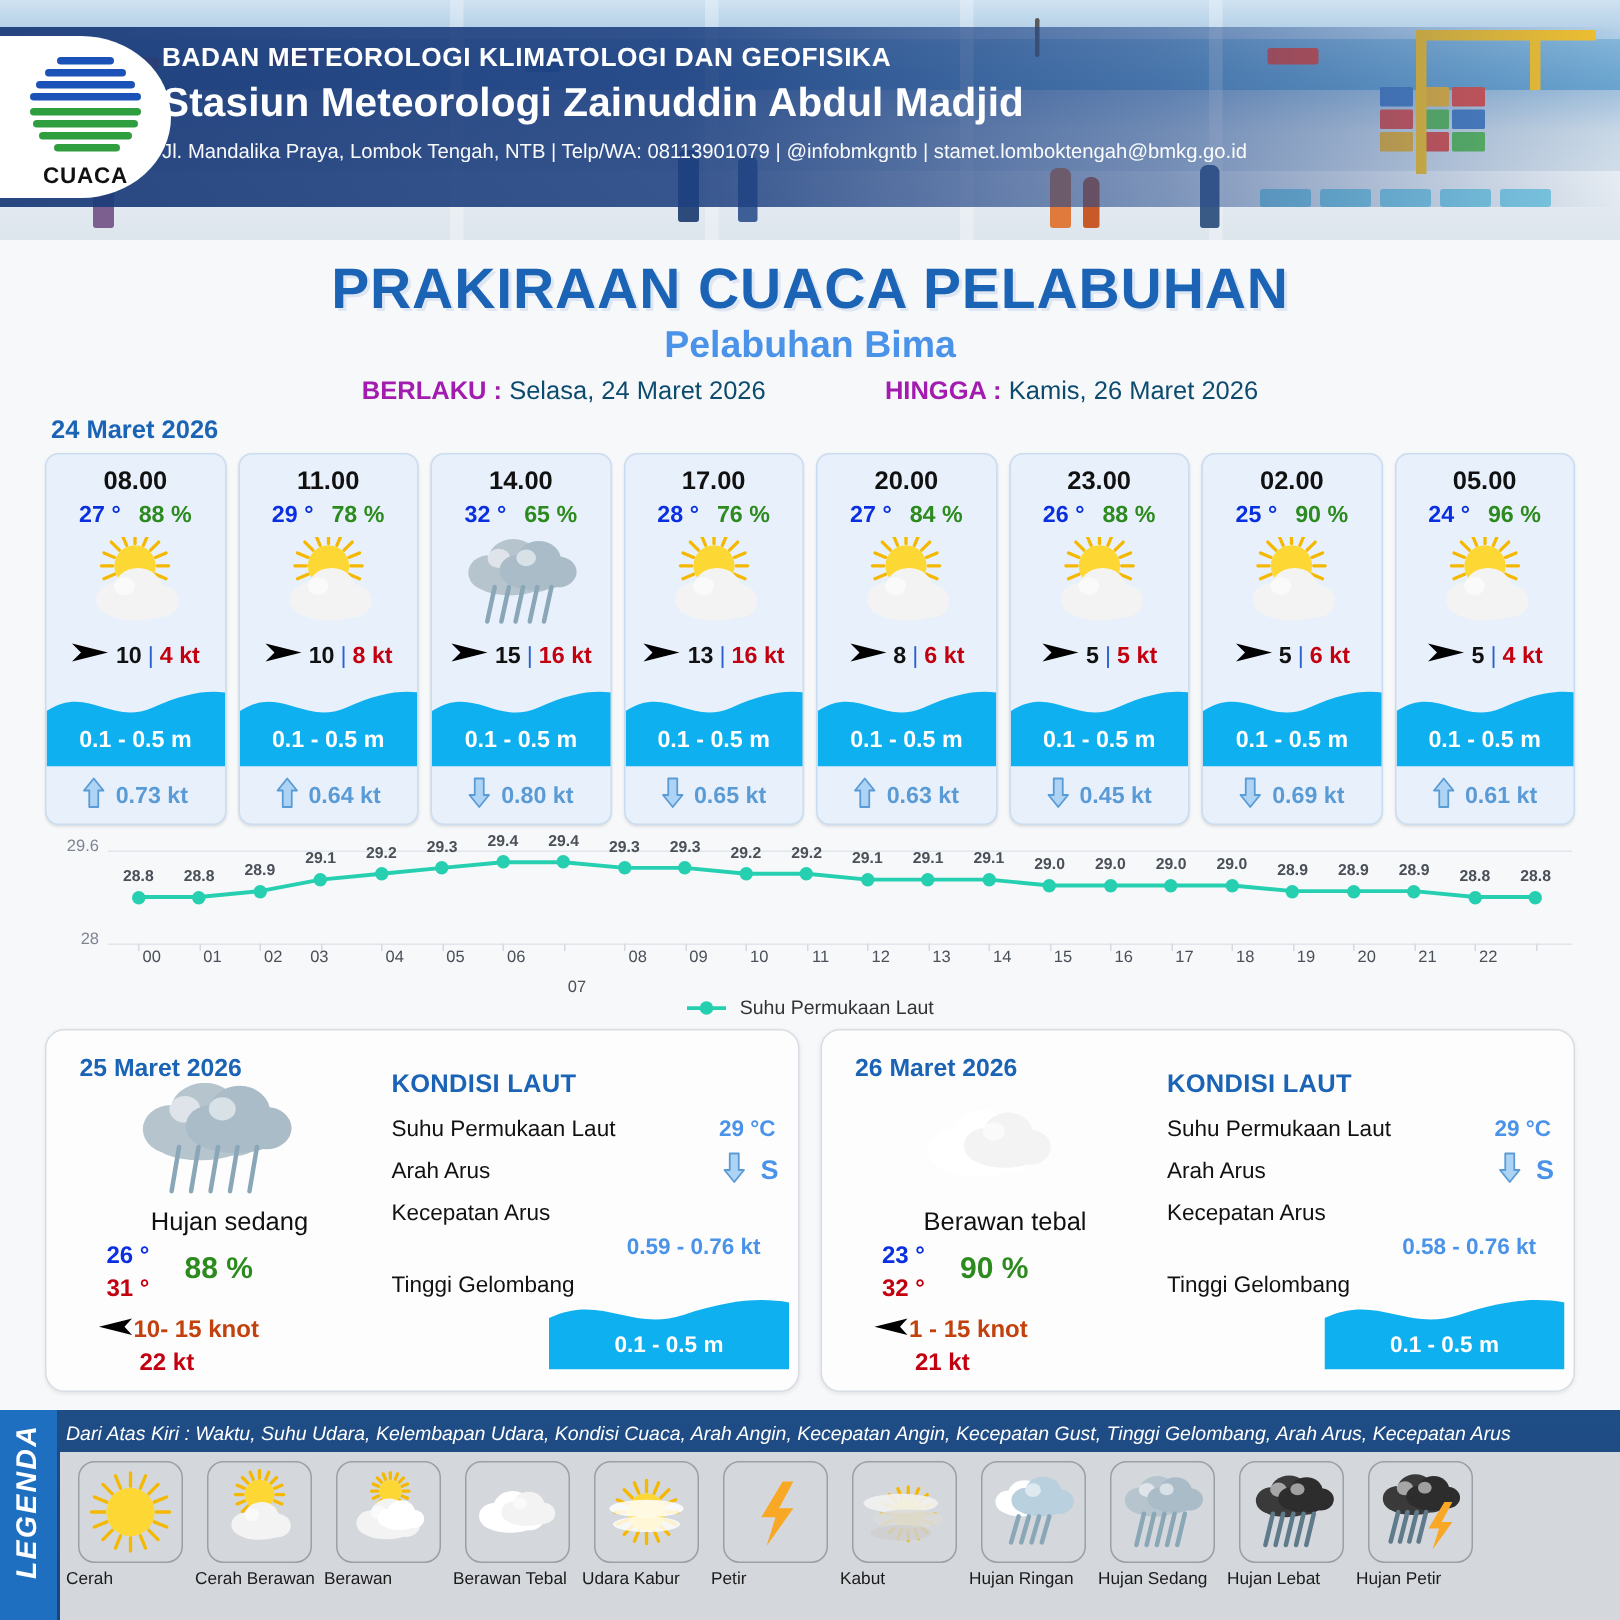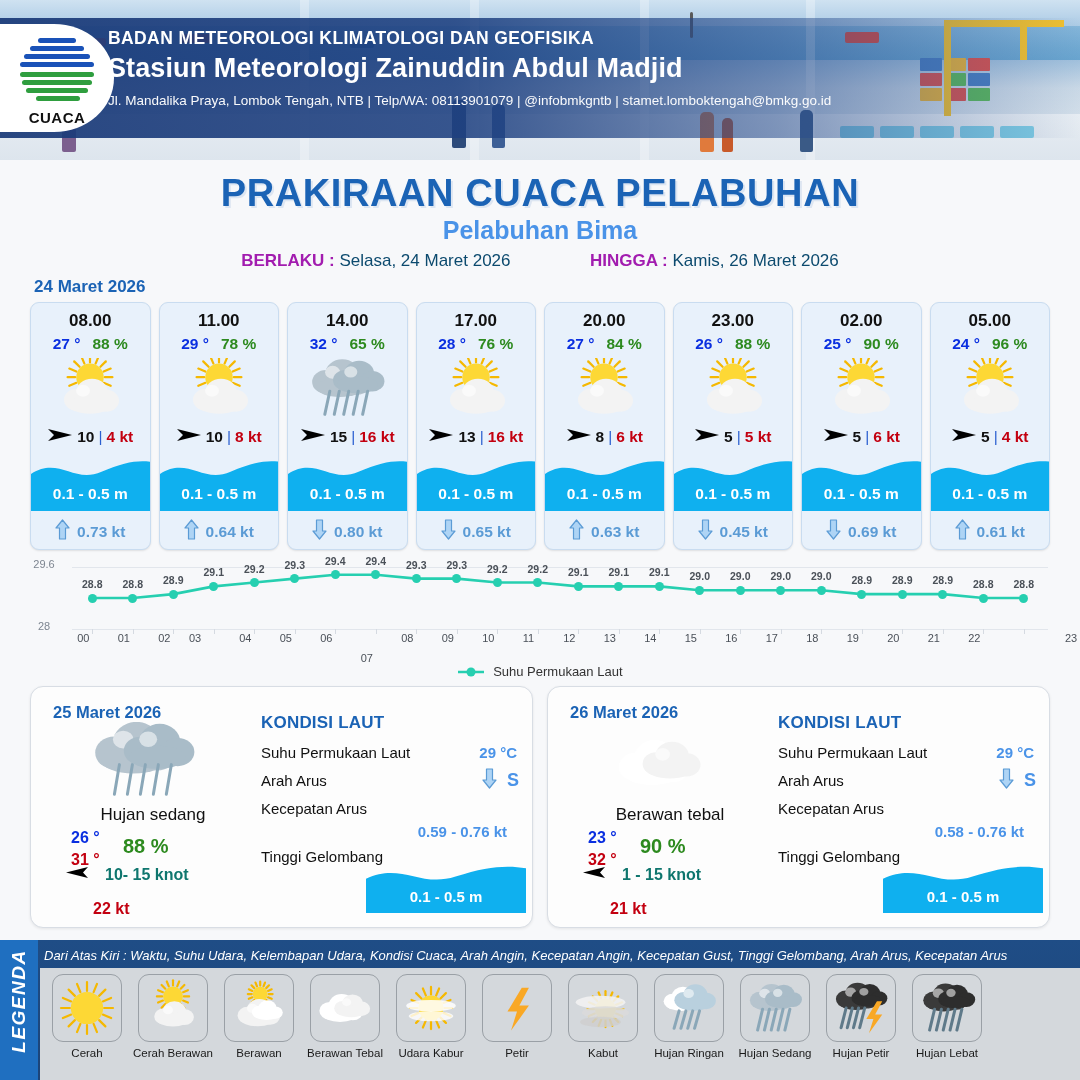--- a/index.html
+++ b/index.html
@@ -76,44 +76,44 @@
   .wave-txt { position:absolute; left:0; right:0; bottom:8px; text-align:center;
     font-size:15.5px; font-weight:bold; color:#fff; }
   .c-cur { position:absolute; left:0; right:0; bottom:5px;
     display:flex; align-items:center; justify-content:center; gap:7px;
     font-size:15.5px; font-weight:bold; color:#5b9bd5; }
 
   
   .chart { position:absolute; left:18px; top:558px; width:1044px; height:112px; }
   .chart-plot { position:absolute; left:54px; top:4px; right:14px; height:66px; }
   .gridline { position:absolute; left:0; right:0; height:1px; background:#e2e6ec; }
-  .ylab { position:absolute; font-size:11px; color:#7d8590; text-align:center; width:44px; left:4px; }
-  .xlab { position:absolute; font-size:11px; color:#4a5058; text-align:left; width:30px; top:74px; }
+  .ylab { position:absolute; font-size:11px; color:#7d8590; text-align:right; width:44px; left:4px; }
+  .xlab { position:absolute; font-size:11px; color:#4a5058; text-align:right; width:30px; top:74px; }
   .pt { position:absolute; width:9px; height:9px; border-radius:50%; background:#26cfb0; }
   .ptlab { position:absolute; font-size:10.5px; font-weight:bold; color:#4a5058;
     width:34px; text-align:center; }
   .chart-legend { position:absolute; top:664px; width:1080px; text-align:center;
     font-size:13px; color:#333; }
   .cl-mark { display:inline-block; vertical-align:middle; margin-right:6px; }
 
   
   .panels { position:absolute; left:30px; top:686px; width:1020px; height:242px;
     display:flex; gap:14px; }
   .panel { width:503px; background:#fdfdfd; border:1px solid #d8dde4;
     border-radius:13px; position:relative; box-shadow:0 1px 3px rgba(0,0,0,.08); }
   .p-date { position:absolute; left:22px; top:16px; font-size:16.5px;
     font-weight:bold; color:#1b63b5; }
   .p-icon { position:absolute; left:52px; top:36px; width:120px; height:80px; }
   .p-cond { position:absolute; left:22px; top:118px; width:200px; text-align:center;
     font-size:17px; color:#111; }
   .p-tmin { position:absolute; left:40px; top:142px; font-size:16px; font-weight:bold; color:#0a2fe0;}
   .p-tmax { position:absolute; left:40px; top:164px; font-size:16px; font-weight:bold; color:#c30010;}
   .p-hum  { position:absolute; left:92px; top:148px; font-size:20px; font-weight:bold; color:#2d8a1f;}
-  .p-wind { position:absolute; left:34px; top:178px; font-size:16px; font-weight:bold; color:#0f766e;
-    display:flex; align-items:center; gap:16px; }
+  .p-wind { position:absolute; left:34px; top:190px; font-size:16px; font-weight:bold; color:#c2410c;
+    display:flex; align-items:center; gap:0; }
   .p-gust { position:absolute; left:62px; top:213px; font-size:16px; font-weight:bold; color:#c30010; }
   .p-right { position:absolute; left:230px; top:26px; width:260px; }
   .p-rtitle { font-size:17px; font-weight:bold; color:#1b63b5; letter-spacing:.2px; }
   .p-row { position:relative; font-size:15px; color:#111; margin-top:11px; }
   .p-rval { position:absolute; right:4px; top:0; font-size:15px; font-weight:bold; color:#4a93e8; }
   .p-arrowrow { position:absolute; right:2px; top:-4px; display:flex; align-items:center; gap:10px; }
   .p-dirletter { font-size:18px; font-weight:bold; color:#4a93e8; }
   .p-speed { position:absolute; right:14px; top:4px; font-size:15px; font-weight:bold; color:#4a93e8; }
   .p-wave { position:absolute; right:6px; bottom:14px; width:160px; height:52px; }
   .p-wavetxt { position:absolute; left:0; right:0; bottom:8px; text-align:center;
@@ -124,21 +124,21 @@
     background:linear-gradient(180deg,#1f4d86 0%,#1c4478 100%); }
   .leg-side { position:absolute; left:0; top:0; width:38px; height:140px;
     background:#1f6fc0; }
   .leg-side span { position:absolute; left:-37px; top:50px; width:112px;
     text-align:center; transform:rotate(-90deg); color:#fff;
     font-size:19px; font-weight:bold; font-style:italic; letter-spacing:1.5px; }
   .leg-note { position:absolute; left:44px; top:8px; color:#fff;
     font-size:13px; font-style:italic; }
   .leg-strip { position:absolute; left:40px; top:28px; width:1040px; height:112px;
     background:#d4d8dc; display:flex; padding:6px 2px 0 4px; gap:0px; }
-  .leg-item { width:86px; text-align:center; position:relative; }
+  .leg-item { width:86px; position:relative; }
   .leg-box { width:70px; height:68px; margin:0 auto; border:1px solid #9aa0a6;
     border-radius:11px; position:relative; background:#d4d8dc; }
   .leg-txt { font-size:11.5px; color:#1a1a1a; margin-top:5px; }
 </style>
 </head>
 <body>
 
 <div class="header">
   <div class="hdr-photo">
     <div class="sky-band"></div>
@@ -1156,20 +1156,46 @@
             <line x1="32.239999999999995" y1="30.16" x2="27.239999999999995" y2="51.04" stroke="#8aa7b8" stroke-width="3" stroke-linecap="round"></line>
             <line x1="39.06" y1="30.16" x2="34.06" y2="51.04" stroke="#8aa7b8" stroke-width="3" stroke-linecap="round"></line>
             <line x1="45.879999999999995" y1="30.16" x2="40.879999999999995" y2="51.04" stroke="#8aa7b8" stroke-width="3" stroke-linecap="round"></line>
           </svg>
         </div>
     <div class="leg-txt">Hujan Sedang</div>
       </div>
       <div class="leg-item">
     <div class="leg-box" style="display:flex;align-items:center;justify-content:center;">
           <svg width="62" height="58" viewBox="0 0 62 58">
+            <g transform="translate(27.900000000000002,19.720000000000002) scale(0.7948717948717948)">
+    <ellipse cx="-13" cy="2" rx="13" ry="11" fill="#3a3a3a"></ellipse>
+    <ellipse cx="2" cy="-5" rx="16" ry="14" fill="#3a3a3a"></ellipse>
+    <ellipse cx="16" cy="3" rx="13" ry="11" fill="#3a3a3a"></ellipse>
+    <ellipse cx="0" cy="7" rx="22" ry="9" fill="#3a3a3a"></ellipse>
+    <ellipse cx="-7" cy="-7" rx="7" ry="6" fill="#ffffff" opacity="0.55"></ellipse>
+  </g>
+            <g transform="translate(39.68,18.56) scale(0.6739130434782609)">
+    <ellipse cx="-13" cy="2" rx="13" ry="11" fill="#2d2d2d"></ellipse>
+    <ellipse cx="2" cy="-5" rx="16" ry="14" fill="#2d2d2d"></ellipse>
+    <ellipse cx="16" cy="3" rx="13" ry="11" fill="#2d2d2d"></ellipse>
+    <ellipse cx="0" cy="7" rx="22" ry="9" fill="#2d2d2d"></ellipse>
+    <ellipse cx="-7" cy="-7" rx="7" ry="6" fill="#ffffff" opacity="0.55"></ellipse>
+  </g>
+            <line x1="18.599999999999998" y1="30.16" x2="13.599999999999998" y2="51.04" stroke="#5f7a8a" stroke-width="3" stroke-linecap="round"></line>
+            <line x1="25.419999999999998" y1="30.16" x2="20.419999999999998" y2="51.04" stroke="#5f7a8a" stroke-width="3" stroke-linecap="round"></line>
+            <line x1="32.239999999999995" y1="30.16" x2="27.239999999999995" y2="51.04" stroke="#5f7a8a" stroke-width="3" stroke-linecap="round"></line>
+            <line x1="39.06" y1="30.16" x2="34.06" y2="51.04" stroke="#5f7a8a" stroke-width="3" stroke-linecap="round"></line>
+            <line x1="45.879999999999995" y1="30.16" x2="40.879999999999995" y2="51.04" stroke="#5f7a8a" stroke-width="3" stroke-linecap="round"></line>
+          </svg>
+        </div>
+    <div class="leg-txt">Hujan Lebat</div>
+      </div>
+      <div class="leg-item">
+    <div class="leg-box" style="display:flex;align-items:center;justify-content:center;">
+          <svg width="62" height="58" viewBox="0 0 62 58">
             <g transform="translate(26.04,18.56) scale(0.775)">
     <ellipse cx="-13" cy="2" rx="13" ry="11" fill="#3a3a3a"></ellipse>
     <ellipse cx="2" cy="-5" rx="16" ry="14" fill="#3a3a3a"></ellipse>
     <ellipse cx="16" cy="3" rx="13" ry="11" fill="#3a3a3a"></ellipse>
     <ellipse cx="0" cy="7" rx="22" ry="9" fill="#3a3a3a"></ellipse>
     <ellipse cx="-7" cy="-7" rx="7" ry="6" fill="#ffffff" opacity="0.55"></ellipse>
   </g>
             <g transform="translate(38.44,17.4) scale(0.6526315789473685)">
     <ellipse cx="-13" cy="2" rx="13" ry="11" fill="#2d2d2d"></ellipse>
     <ellipse cx="2" cy="-5" rx="16" ry="14" fill="#2d2d2d"></ellipse>
@@ -1181,40 +1207,14 @@
             <line x1="22.32" y1="29" x2="17.32" y2="48.72" stroke="#5f7a8a" stroke-width="3" stroke-linecap="round"></line>
             <line x1="28.520000000000003" y1="29" x2="23.520000000000003" y2="48.72" stroke="#5f7a8a" stroke-width="3" stroke-linecap="round"></line>
             <line x1="34.72" y1="29" x2="29.72" y2="48.72" stroke="#5f7a8a" stroke-width="3" stroke-linecap="round"></line>
             <g transform="translate(43.4,38.28) scale(0.8857142857142857)">
               <path d="M4,-18 L-8,2 L0,2 L-5,18 L10,-3 L2,-3 L10,-18 Z" fill="#f9a825"></path>
             </g>
           </svg>
         </div>
     <div class="leg-txt">Hujan Petir</div>
       </div>
-      <div class="leg-item">
-    <div class="leg-box" style="display:flex;align-items:center;justify-content:center;">
-          <svg width="62" height="58" viewBox="0 0 62 58">
-            <g transform="translate(27.900000000000002,19.720000000000002) scale(0.7948717948717948)">
-    <ellipse cx="-13" cy="2" rx="13" ry="11" fill="#3a3a3a"></ellipse>
-    <ellipse cx="2" cy="-5" rx="16" ry="14" fill="#3a3a3a"></ellipse>
-    <ellipse cx="16" cy="3" rx="13" ry="11" fill="#3a3a3a"></ellipse>
-    <ellipse cx="0" cy="7" rx="22" ry="9" fill="#3a3a3a"></ellipse>
-    <ellipse cx="-7" cy="-7" rx="7" ry="6" fill="#ffffff" opacity="0.55"></ellipse>
-  </g>
-            <g transform="translate(39.68,18.56) scale(0.6739130434782609)">
-    <ellipse cx="-13" cy="2" rx="13" ry="11" fill="#2d2d2d"></ellipse>
-    <ellipse cx="2" cy="-5" rx="16" ry="14" fill="#2d2d2d"></ellipse>
-    <ellipse cx="16" cy="3" rx="13" ry="11" fill="#2d2d2d"></ellipse>
-    <ellipse cx="0" cy="7" rx="22" ry="9" fill="#2d2d2d"></ellipse>
-    <ellipse cx="-7" cy="-7" rx="7" ry="6" fill="#ffffff" opacity="0.55"></ellipse>
-  </g>
-            <line x1="18.599999999999998" y1="30.16" x2="13.599999999999998" y2="51.04" stroke="#5f7a8a" stroke-width="3" stroke-linecap="round"></line>
-            <line x1="25.419999999999998" y1="30.16" x2="20.419999999999998" y2="51.04" stroke="#5f7a8a" stroke-width="3" stroke-linecap="round"></line>
-            <line x1="32.239999999999995" y1="30.16" x2="27.239999999999995" y2="51.04" stroke="#5f7a8a" stroke-width="3" stroke-linecap="round"></line>
-            <line x1="39.06" y1="30.16" x2="34.06" y2="51.04" stroke="#5f7a8a" stroke-width="3" stroke-linecap="round"></line>
-            <line x1="45.879999999999995" y1="30.16" x2="40.879999999999995" y2="51.04" stroke="#5f7a8a" stroke-width="3" stroke-linecap="round"></line>
-          </svg>
-        </div>
-    <div class="leg-txt">Hujan Lebat</div>
-      </div>
     </div>
 </div>
 
 </body></html>

